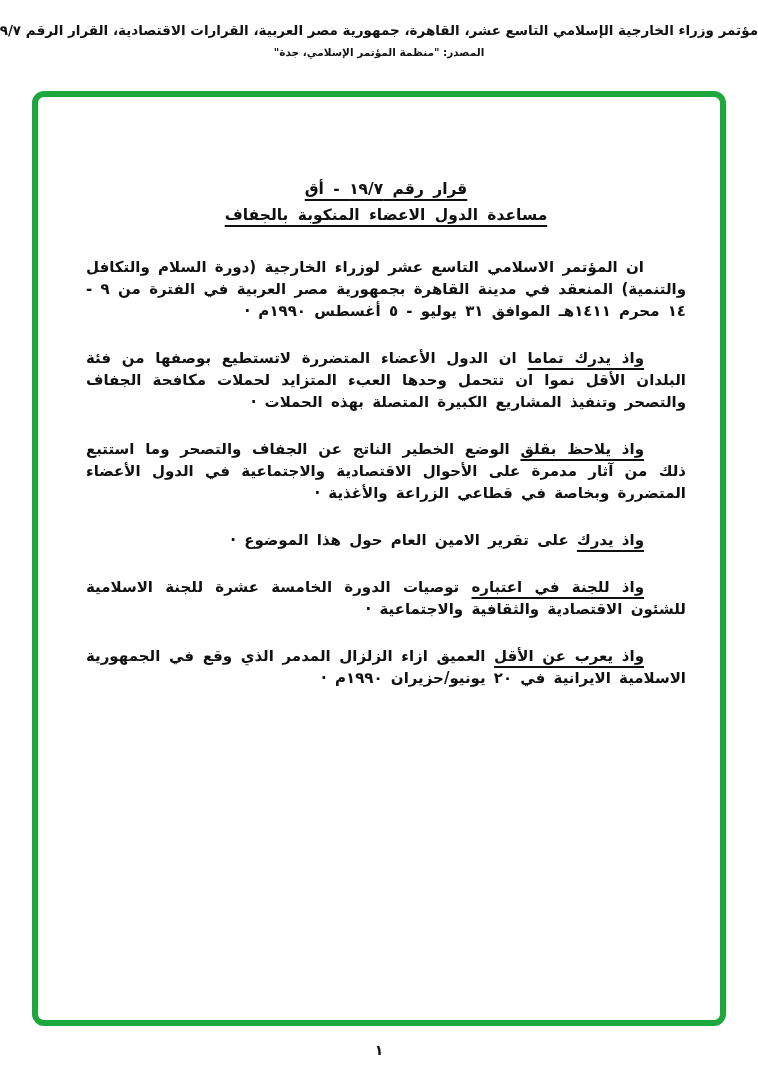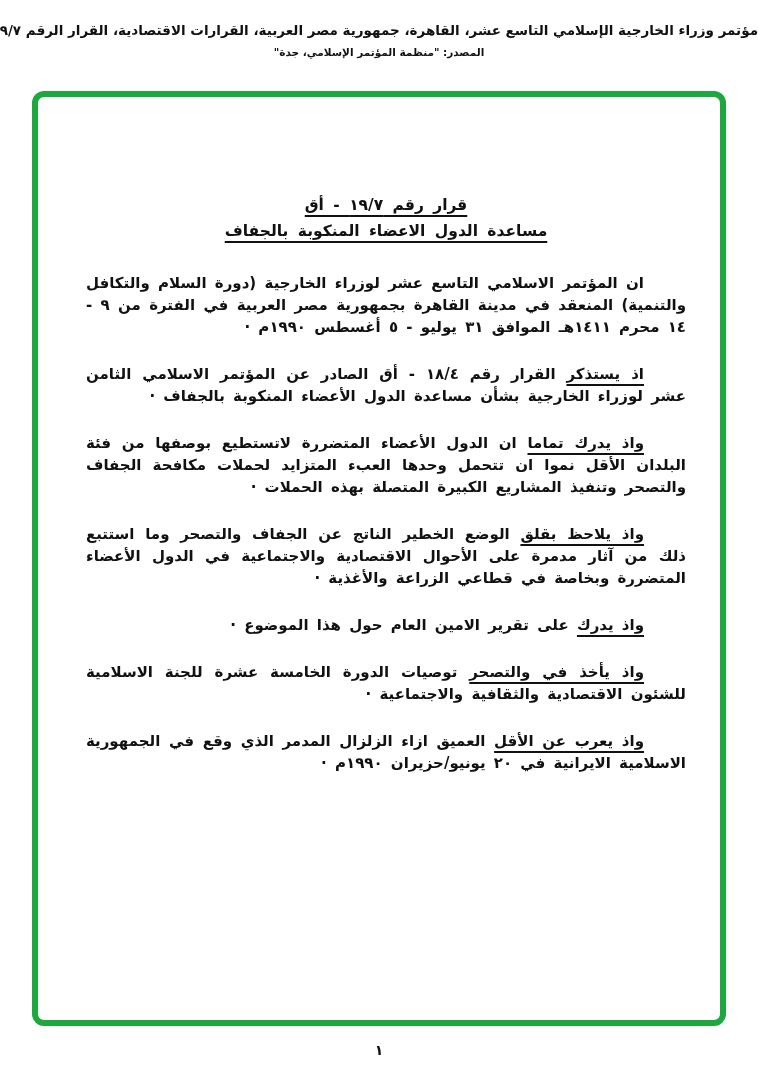--- a/index.html
+++ b/index.html
@@ -29,21 +29,21 @@
     position:absolute;
     left:32px; top:91px;
     width:682px; height:923px;
     border:6px solid #1ca83c;
     border-radius:12px;
     background:#ffffff;
     box-sizing:content-box;
   }
   .doc {
     position:absolute;
-    top:192px; right:72px;
+    top:176px; right:72px;
     width:600px;
   }
   .title-block {
     text-align:center;
     margin-bottom:28px;
   }
   .title-line {
     font-size:15.5px; font-weight:bold;
     line-height:26px;
     margin:0;
@@ -88,29 +88,28 @@
 
   <div class="doc">
 
     <div class="title-block">
       <div class="title-line"><span>قرار رقم ١٩/٧ - أق</span></div>
       <div class="title-line"><span>مساعدة الدول الاعضاء المنكوبة بالجفاف</span></div>
     </div>
 
     <p class="para"><span class="lead"></span><span>ان المؤتمر الاسلامي التاسع عشر لوزراء الخارجية (دورة السلام والتكافل والتنمية) المنعقد في مدينة القاهرة بجمهورية مصر العربية في الفترة من ٩ - ١٤ محرم ١٤١١هـ الموافق ٣١ يوليو - ٥ أغسطس ١٩٩٠م ·</span></p>
 
-    <p class="para"><span class="lead">اذ يستذكر</span><span> القرار رقم ١٨/٤ - أق الصادر عن المؤتمر الاسلامي الثامن عشر لوزراء الخارجية بشأن مساعدة الدول الأعضاء المنكوبة بالجفاف ·</span></p>
 
     <p class="para"><span class="lead">واذ يدرك تماما</span><span> ان الدول الأعضاء المتضررة لاتستطيع بوصفها من فئة البلدان الأقل نموا ان تتحمل وحدها العبء المتزايد لحملات مكافحة الجفاف والتصحر وتنفيذ المشاريع الكبيرة المتصلة بهذه الحملات ·</span></p>
 
     <p class="para"><span class="lead">واذ يلاحظ بقلق</span><span> الوضع الخطير الناتج عن الجفاف والتصحر وما استتبع ذلك من آثار مدمرة على الأحوال الاقتصادية والاجتماعية في الدول الأعضاء المتضررة وبخاصة في قطاعي الزراعة والأغذية ·</span></p>
 
     <p class="para"><span class="lead">واذ يدرك</span><span> على تقرير الامين العام حول هذا الموضوع ·</span></p>
 
-    <p class="para"><span class="lead">واذ يأخذ في والتصحر</span><span> توصيات الدورة الخامسة عشرة للجنة الاسلامية للشئون الاقتصادية والثقافية والاجتماعية ·</span></p>
+    <p class="para"><span class="lead">واذ للجنة في اعتباره</span><span> توصيات الدورة الخامسة عشرة للجنة الاسلامية للشئون الاقتصادية والثقافية والاجتماعية ·</span></p>
 
     <p class="para"><span class="lead">واذ يعرب عن الأقل</span><span> العميق ازاء الزلزال المدمر الذي وقع في الجمهورية الاسلامية الايرانية في ٢٠ يونيو/حزيران ١٩٩٠م ·</span></p>
 
   </div>
 
   <div class="page-number">١</div>
 
 </div>
 
 </body></html>

